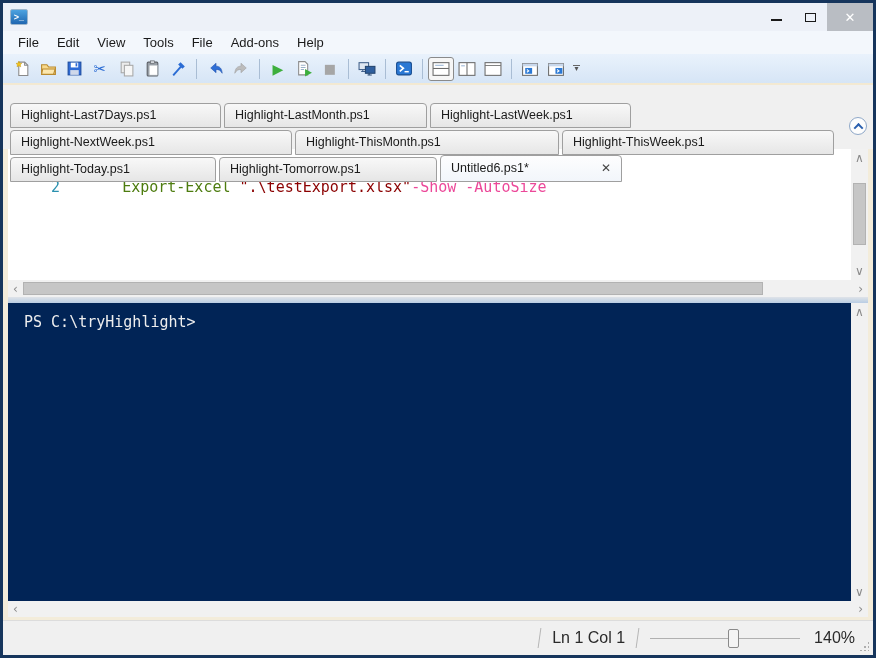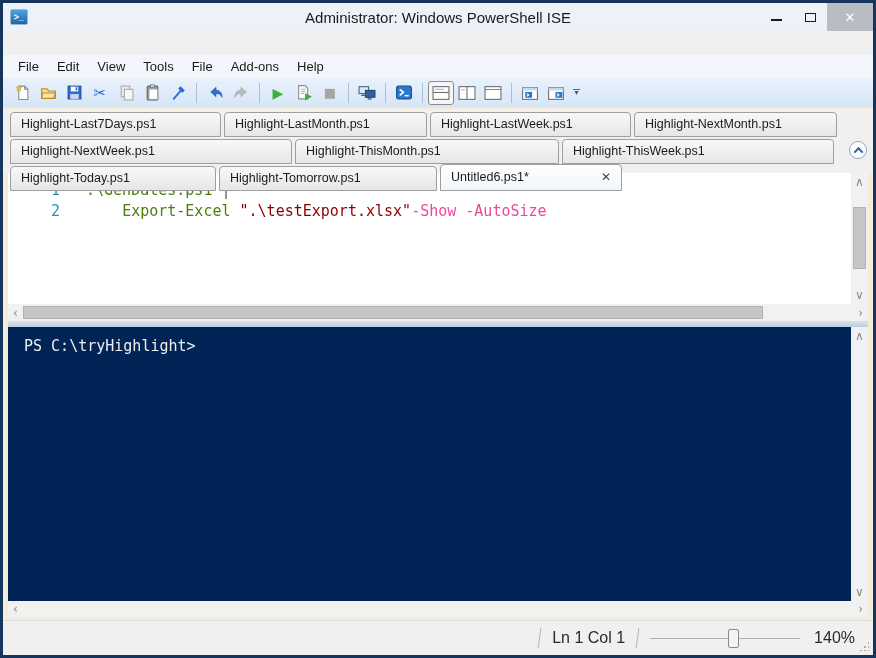--- a/index.html
+++ b/index.html
@@ -15,36 +15,36 @@
               background:linear-gradient(#4da3e0,#1f66b0); border:1px solid #9db6cc;
               color:#fff; font-size:9px; font-weight:bold; display:flex; align-items:center; justify-content:center; }
   .title-text { position:absolute; left:0; right:0; text-align:center; font-size:15px; color:#1a1a1a; }
   .win-controls { margin-left:auto; display:flex; align-items:stretch; height:100%; z-index:2; }
   .wc { width:34px; display:flex; align-items:center; justify-content:center; cursor:default; }
   .wc-min i { display:block; width:11px; border-bottom:2px solid #1a1a1a; margin-top:6px; }
   .wc-max i { display:block; width:11px; height:9px; border:1.5px solid #1a1a1a; }
   .wc-close { width:46px; background:#b9bdc3; color:#fff; font-size:13px; }
 
   
-  .menubar { height:23px; background:#f3f7fc; display:flex; align-items:center; padding-left:6px; flex-shrink:0;margin-top:24px; }
+  .menubar { height:23px; background:#f3f7fc; display:flex; align-items:center; padding-left:6px; flex-shrink:0; }
   .menu-item { font-size:13px; color:#1a1a1a; padding:2px 9px; }
 
   
   .toolbar { height:31px; background:linear-gradient(#e9f2fc,#d6e5f6); display:flex; align-items:center;
              padding-left:6px; border-bottom:2px solid #f3e9d2; flex-shrink:0; }
   .tb { width:26px; height:24px; display:flex; align-items:center; justify-content:center; border-radius:3px; }
   .tb.selected { border:1px solid #8a8a8a; background:#f6f6f6; }
   .tb .glyph { font-family:"DejaVu Sans", sans-serif; }
   .sep { width:1px; height:20px; background:#a9bdd4; margin:0 5px; }
   .ovf { display:flex; flex-direction:column; align-items:center; margin-left:4px; }
   .ovf .bar { width:7px; border-top:1px solid #666; margin-bottom:-2px; }
   .ovf .arr { font-size:8px; color:#555; font-family:"DejaVu Sans",sans-serif; }
 
   
-  .tabs-region { height:64px; background:#f0f0f0; position:relative; padding-top:1px; flex-shrink:0; }
+  .tabs-region { height:64px; background:#f0f0f0; position:relative; padding-top:16px; flex-shrink:0; }
   .tab-row { height:27px; display:flex; align-items:flex-end; padding-left:7px; }
   .tab { height:25px; line-height:23px; border:1px solid #9f9f9f; border-radius:4px 4px 0 0;
          background:linear-gradient(#f8f8f8,#e6e6e6); font-size:12.5px; color:#1a1a1a;
          padding:0 10px; margin-right:3px; white-space:nowrap; overflow:hidden; }
   .tab.active { height:27px; background:linear-gradient(#fdfdfe,#f2f6fb); display:flex;
                 align-items:center; justify-content:space-between; z-index:2; }
   .tab-close { font-size:12px; color:#444; margin-left:8px; font-family:"DejaVu Sans",sans-serif; }
   .collapse-btn { position:absolute; right:6px; top:32px; width:18px; height:18px; border-radius:50%;
                   border:1px solid #8fa8c8; background:#fdfdfd; display:flex; align-items:center; justify-content:center; }
   .collapse-btn i { display:block; width:7px; height:7px; border-left:2px solid #2a5fae; border-top:2px solid #2a5fae;
@@ -100,21 +100,20 @@
           background-image:radial-gradient(#adadad 1px, transparent 1.4px);
           background-size:4px 4px; clip-path:polygon(100% 0,100% 100%,0 100%); }
 </style>
 </head>
 <body>
 
 <div class="window">
 
   <div class="titlebar">
     <div class="app-icon">&gt;_</div>
-    <div class="title-text">Administrator: Windows PowerShell ISE</div>
     <div class="win-controls">
       <div class="wc wc-min">
           <i></i>
         </div>
       <div class="wc wc-max">
           <i></i>
         </div>
       <div class="wc wc-close">
           <span>✕</span>
         </div>
@@ -259,21 +258,20 @@
         <i class="bar"></i>
         <i class="arr">▾</i>
       </span>
   </div>
 
   <div class="tabs-region">
     <div class="tab-row">
       <span class="tab" style="width:211px">Highlight-Last7Days.ps1</span>
       <span class="tab" style="width:203px">Highlight-LastMonth.ps1</span>
       <span class="tab" style="width:201px">Highlight-LastWeek.ps1</span>
-      <span class="tab" style="width:203px">Highlight-NextMonth.ps1</span>
     </div>
     <div class="tab-row">
       <span class="tab" style="width:282px">Highlight-NextWeek.ps1</span>
       <span class="tab" style="width:264px">Highlight-ThisMonth.ps1</span>
       <span class="tab" style="width:272px">Highlight-ThisWeek.ps1</span>
     </div>
     <div class="tab-row">
       <span class="tab" style="width:206px">Highlight-Today.ps1</span>
       <span class="tab" style="width:218px">Highlight-Tomorrow.ps1</span>
       <span class="tab active" style="width:182px">

